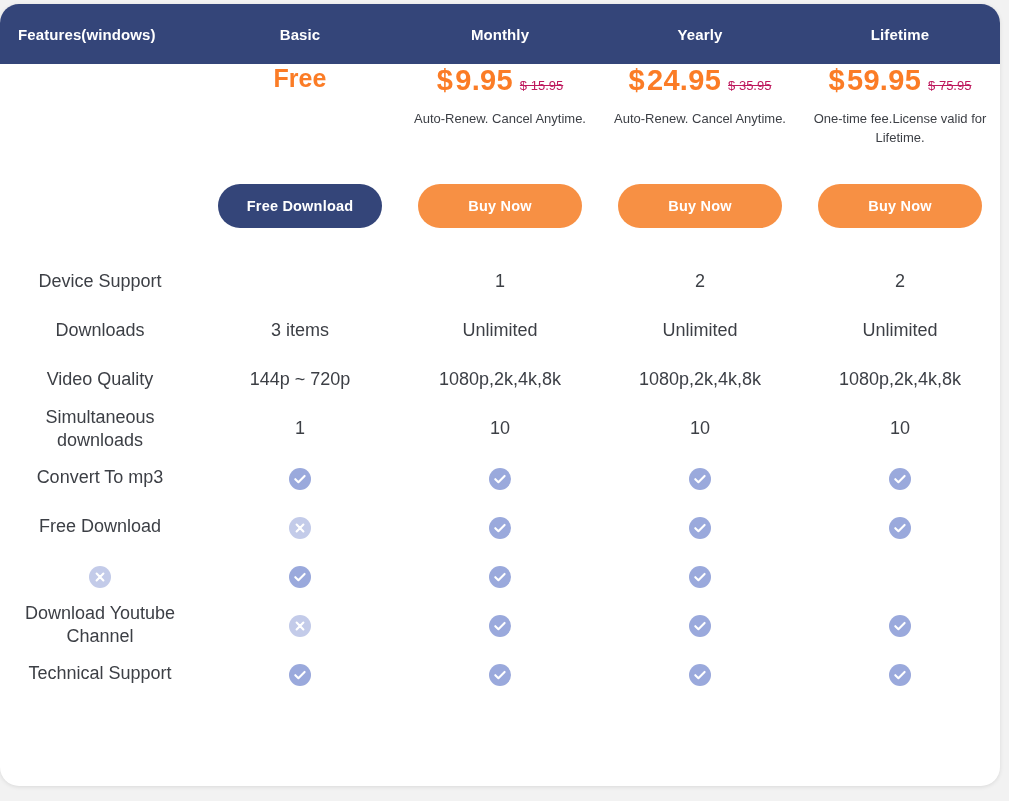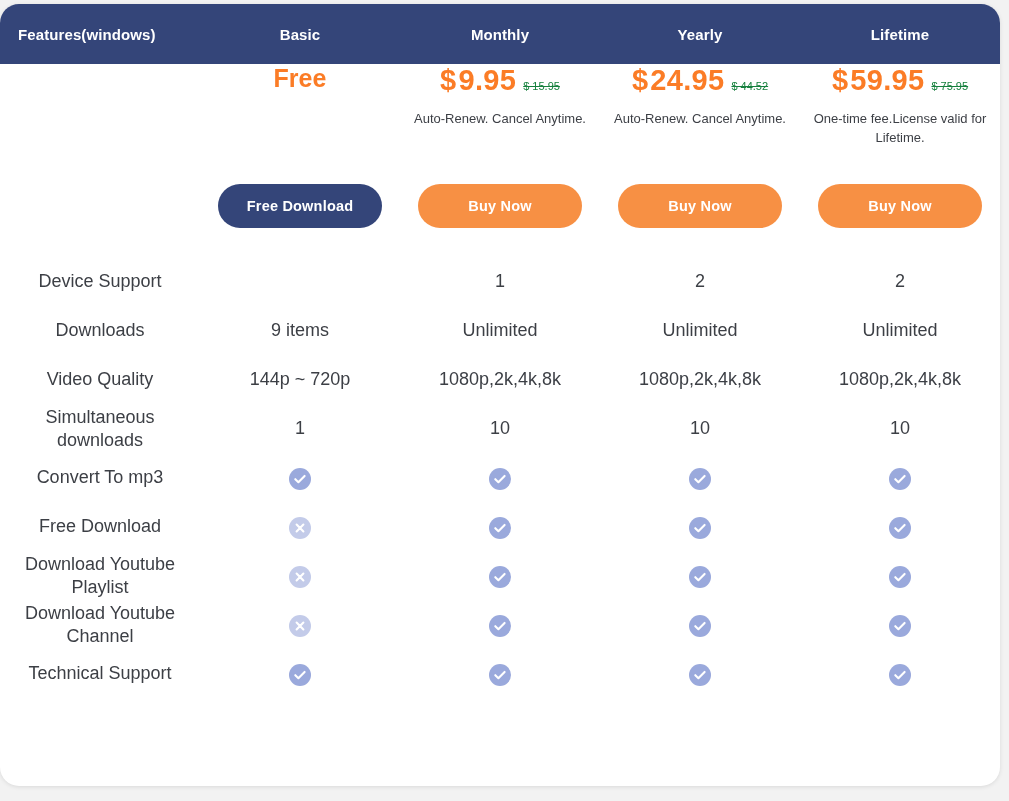--- a/index.html
+++ b/index.html
@@ -80,22 +80,22 @@
     letter-spacing: .3px;
     white-space: nowrap;
   }
   .price-main .cur { margin-right: 2px; }
   .price-free {
     font-size: 25px;
     font-weight: bold;
     color: #fb7c26;
   }
   .price-old {
-    font-size: 11px;
-    color: #15803d;
+    font-size: 13px;
+    color: #be185d;
     text-decoration: line-through;
     white-space: nowrap;
   }
   .price-note {
     margin-top: 8px;
     font-size: 13px;
     color: #3c3f45;
     line-height: 1.45;
   }
 
@@ -192,21 +192,21 @@
         <div class="price-line">
           <span class="price-main"><span class="cur">$</span><span>9.95</span></span>
           <span class="price-old">$ 15.95</span>
         </div>
         <div class="price-note">Auto-Renew. Cancel Anytime.</div>
       </div>
 
       <div class="price-cell">
         <div class="price-line">
           <span class="price-main"><span class="cur">$</span><span>24.95</span></span>
-          <span class="price-old">$ 44.52</span>
+          <span class="price-old">$ 35.95</span>
         </div>
         <div class="price-note">Auto-Renew. Cancel Anytime.</div>
       </div>
 
       <div class="price-cell">
         <div class="price-line">
           <span class="price-main"><span class="cur">$</span><span>59.95</span></span>
           <span class="price-old">$ 75.95</span>
         </div>
         <div class="price-note">One-time fee.License valid for Lifetime.</div>
@@ -232,21 +232,21 @@
     <div class="ftable" id="feature-table">
         <div class="frow">
           <div class="fcell label">Device Support</div>
           <div class="fcell"></div>
           <div class="fcell">1</div>
           <div class="fcell">2</div>
           <div class="fcell">2</div>
         </div>
         <div class="frow">
           <div class="fcell label">Downloads</div>
-          <div class="fcell">9 items</div>
+          <div class="fcell">3 items</div>
           <div class="fcell">Unlimited</div>
           <div class="fcell">Unlimited</div>
           <div class="fcell">Unlimited</div>
         </div>
         <div class="frow">
           <div class="fcell label">Video Quality</div>
           <div class="fcell">144p ~ 720p</div>
           <div class="fcell">1080p,2k,4k,8k</div>
           <div class="fcell">1080p,2k,4k,8k</div>
           <div class="fcell">1080p,2k,4k,8k</div>
@@ -282,21 +282,20 @@
                 <path d="M6.3 11.2 L9.4 14.2 L15.6 7.9" fill="none" stroke="#fff" stroke-width="2.1" stroke-linecap="round" stroke-linejoin="round"></path>
               </svg></span></div>
           <div class="fcell"><span class="ic ic-check"><svg width="22" height="22" viewBox="0 0 22 22">
                 <path d="M6.3 11.2 L9.4 14.2 L15.6 7.9" fill="none" stroke="#fff" stroke-width="2.1" stroke-linecap="round" stroke-linejoin="round"></path>
               </svg></span></div>
           <div class="fcell"><span class="ic ic-check"><svg width="22" height="22" viewBox="0 0 22 22">
                 <path d="M6.3 11.2 L9.4 14.2 L15.6 7.9" fill="none" stroke="#fff" stroke-width="2.1" stroke-linecap="round" stroke-linejoin="round"></path>
               </svg></span></div>
         </div>
         <div class="frow">
-          <div class="fcell label">Download Youtube Playlist</div>
           <div class="fcell"><span class="ic ic-cross"><svg width="22" height="22" viewBox="0 0 22 22">
                 <path d="M7.6 7.6 L14.4 14.4 M14.4 7.6 L7.6 14.4" fill="none" stroke="#fff" stroke-width="2.1" stroke-linecap="round"></path>
               </svg></span></div>
           <div class="fcell"><span class="ic ic-check"><svg width="22" height="22" viewBox="0 0 22 22">
                 <path d="M6.3 11.2 L9.4 14.2 L15.6 7.9" fill="none" stroke="#fff" stroke-width="2.1" stroke-linecap="round" stroke-linejoin="round"></path>
               </svg></span></div>
           <div class="fcell"><span class="ic ic-check"><svg width="22" height="22" viewBox="0 0 22 22">
                 <path d="M6.3 11.2 L9.4 14.2 L15.6 7.9" fill="none" stroke="#fff" stroke-width="2.1" stroke-linecap="round" stroke-linejoin="round"></path>
               </svg></span></div>
           <div class="fcell"><span class="ic ic-check"><svg width="22" height="22" viewBox="0 0 22 22">

